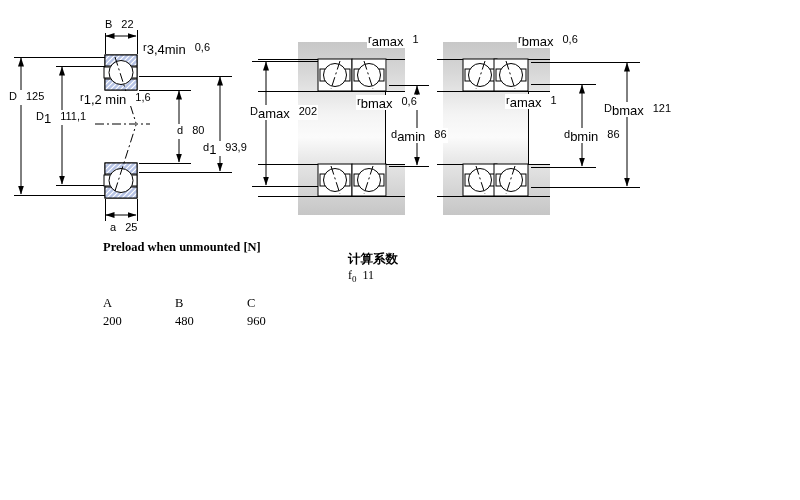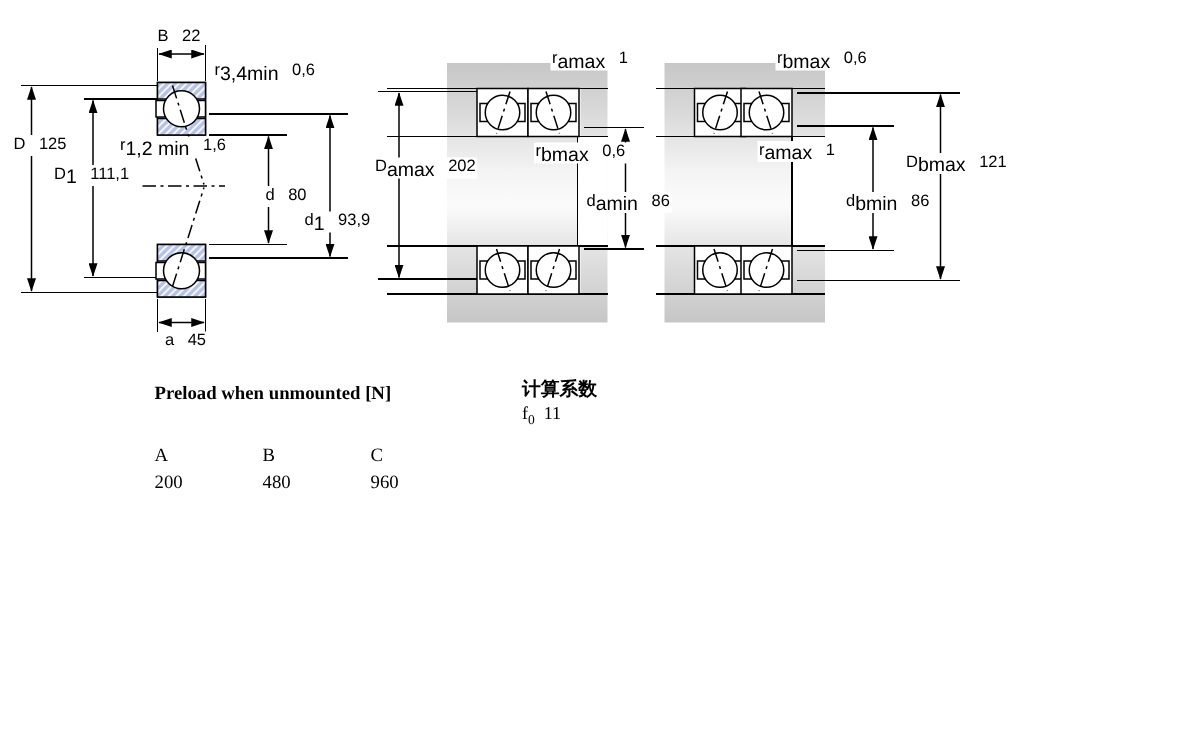--- a/index.html
+++ b/index.html
@@ -134,33 +134,33 @@
   </g>
 </svg>
 
 <div class="lbl" style="left:104px;top:18px"><span>B</span><sub></sub><span class="v">22</span></div>
 <div class="lbl" style="left:142px;top:41px"><span>r</span><sub>3,4min</sub><span class="v">0,6</span></div>
 <div class="lbl" style="left:8px;top:90px"><span>D</span><sub></sub><span class="v">125</span></div>
 <div class="lbl" style="left:35px;top:110px"><span>D</span><sub>1</sub><span class="v">111,1</span></div>
 <div class="lbl" style="left:79px;top:91px"><span>r</span><sub>1,2 min</sub><span class="v">1,6</span></div>
 <div class="lbl" style="left:176px;top:124px"><span>d</span><sub></sub><span class="v">80</span></div>
 <div class="lbl" style="left:202px;top:141px"><span>d</span><sub>1</sub><span class="v">93,9</span></div>
-<div class="lbl" style="left:109px;top:221px"><span>a</span><sub></sub><span class="v">45</span></div>
+<div class="lbl" style="left:109px;top:221px"><span>a</span><sub></sub><span class="v">25</span></div>
 
 <div class="lbl" style="left:367px;top:33px"><span>r</span><sub>amax</sub><span class="v">1</span></div>
 <div class="lbl" style="left:356px;top:95px"><span>r</span><sub>bmax</sub><span class="v">0,6</span></div>
 <div class="lbl" style="left:249px;top:105px"><span>D</span><sub>amax</sub><span class="v">202</span></div>
 <div class="lbl" style="left:390px;top:128px"><span>d</span><sub>amin</sub><span class="v">86</span></div>
 
 <div class="lbl" style="left:517px;top:33px"><span>r</span><sub>bmax</sub><span class="v">0,6</span></div>
 <div class="lbl" style="left:505px;top:94px"><span>r</span><sub>amax</sub><span class="v">1</span></div>
 <div class="lbl" style="left:603px;top:102px"><span>D</span><sub>bmax</sub><span class="v">121</span></div>
 <div class="lbl" style="left:563px;top:128px"><span>d</span><sub>bmin</sub><span class="v">86</span></div>
 
-<div class="txt bold" style="left:103px;top:255px">Preload when unmounted [N]</div>
+<div class="txt bold" style="left:103px;top:240px">Preload when unmounted [N]</div>
 
 <div class="txt bold" style="left:348px;top:251px;font-family:Liberation Sans, sans-serif">计算系数</div>
 <div class="txt" style="left:348px;top:268px;font-size:12px"><span>f</span><sub class="fsub">0</sub>&nbsp;&nbsp;<span>11</span></div>
 
 <div class="pl-col" style="left:103px">
   <span class="pl-h">A</span>
   <span class="pl-v">200</span>
 </div>
 <div class="pl-col" style="left:175px">
   <span class="pl-h">B</span>

